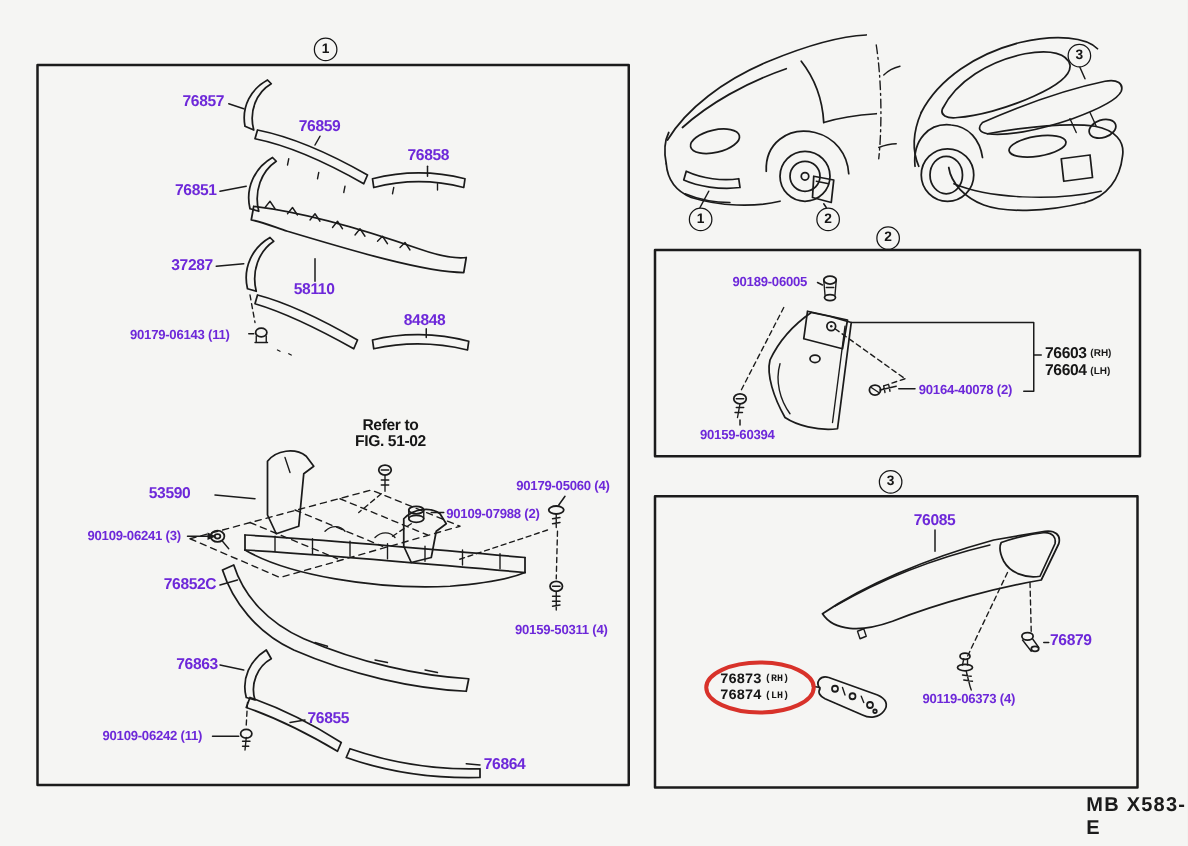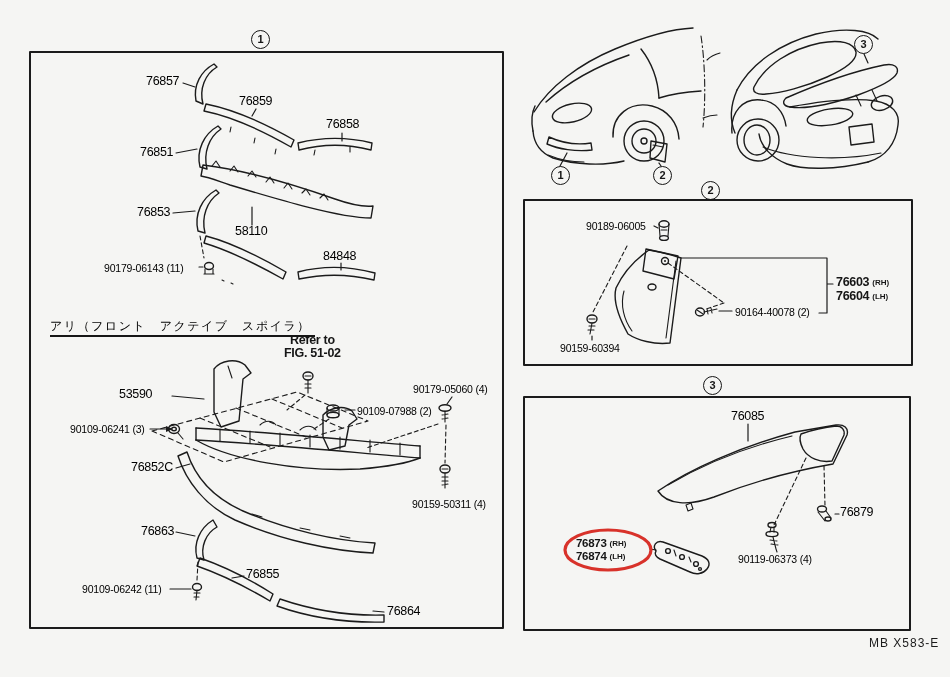--- a/index.html
+++ b/index.html
@@ -3,39 +3,39 @@
 <meta charset="utf-8">
 <style>
   html,body{margin:0;padding:0;}
   body{background:#e9e9e7;font-family:"Liberation Sans","DejaVu Sans",sans-serif;}
   .page{
     position:relative;width:950px;height:677px;background:#f5f5f3;
     overflow:hidden;color:#1b1b1b;
   }
   svg.art{position:absolute;left:0;top:0;}
   .lbl{
-    position:absolute;font-weight:normal;font-size:12.5px;line-height:13px;
-    letter-spacing:-0.3px;white-space:nowrap;color:#000000;
+    position:absolute;font-weight:bold;font-size:12.5px;line-height:13px;
+    letter-spacing:-0.3px;white-space:nowrap;color:#6d28d9;
   }
   .fast{font-size:10.5px;line-height:12px;letter-spacing:-0.2px;text-align:center;}
   .jp{
     font-size:12px;letter-spacing:1.5px;border-bottom:2px solid #161616;
     padding-bottom:2px;padding-right:4px;
   }
   .note{font-size:12px;line-height:13px;letter-spacing:-0.2px;text-align:center;}
   .badge{
     position:absolute;width:17px;height:17px;border:1.8px solid #161616;
     border-radius:50%;font-size:11px;font-weight:bold;line-height:17px;
     text-align:center;color:#161616;background:transparent;box-sizing:content-box;
   }
   .duo{position:absolute;font-weight:bold;color:#161616;white-space:nowrap;}
   .duo .row{display:block;font-size:12.5px;line-height:12.5px;letter-spacing:-0.3px;}
-  .duo.inoval .row{font-size:11.5px;line-height:13px;}
+  .duo.inoval .row{font-size:11.5px;line-height:13px;font-family:Liberation Mono, monospace;}
   .side{font-size:8px;letter-spacing:0;margin-left:3px;vertical-align:1px;}
-  .footer-code{position:absolute;font-size:12px;font-weight:normal;letter-spacing:1px;padding-left:20px;}
+  .footer-code{position:absolute;font-size:16px;font-weight:bold;letter-spacing:1px;padding-left:20px;}
 </style>
 </head>
 <body>
 
 <div class="page">
 
   <svg class="art" width="950" height="677" viewBox="0 0 950 677" fill="none" stroke="#1b1b1b" stroke-width="1.4" stroke-linecap="round" stroke-linejoin="round">
 
     <g stroke-width="2">
       <rect x="30" y="52" width="473" height="576"></rect>
@@ -258,26 +258,25 @@
   <div class="badge" style="left:551px;top:166px">1</div>
   <div class="badge" style="left:653px;top:166px">2</div>
   <div class="badge" style="left:701px;top:181px">2</div>
   <div class="badge" style="left:854px;top:35px">3</div>
   <div class="badge" style="left:703px;top:376px">3</div>
 
   <div class="lbl" style="left:146px;top:75px">76857</div>
   <div class="lbl" style="left:239px;top:95px">76859</div>
   <div class="lbl" style="left:326px;top:118px">76858</div>
   <div class="lbl" style="left:140px;top:146px">76851</div>
-  <div class="lbl" style="left:137px;top:206px">76853</div>
+  <div class="lbl" style="left:137px;top:206px">37287</div>
   <div class="lbl" style="left:235px;top:225px">58110</div>
   <div class="lbl" style="left:323px;top:250px">84848</div>
   <div class="lbl fast" style="left:104px;top:262px">90179-06143 (11)</div>
 
-  <div class="lbl jp" style="left:50px;top:320px">アリ（フロント　アクテイブ　スポイラ）</div>
 
   <div class="duo note" style="left:284px;top:334px">
     <span class="row">Refer to</span>
     <span class="row">FIG. 51-02</span>
   </div>
 
   <div class="lbl" style="left:119px;top:388px">53590</div>
   <div class="lbl fast" style="left:413px;top:383px">90179-05060 (4)</div>
   <div class="lbl fast" style="left:357px;top:405px">90109-07988 (2)</div>
   <div class="lbl fast" style="left:70px;top:423px">90109-06241 (3)</div>

